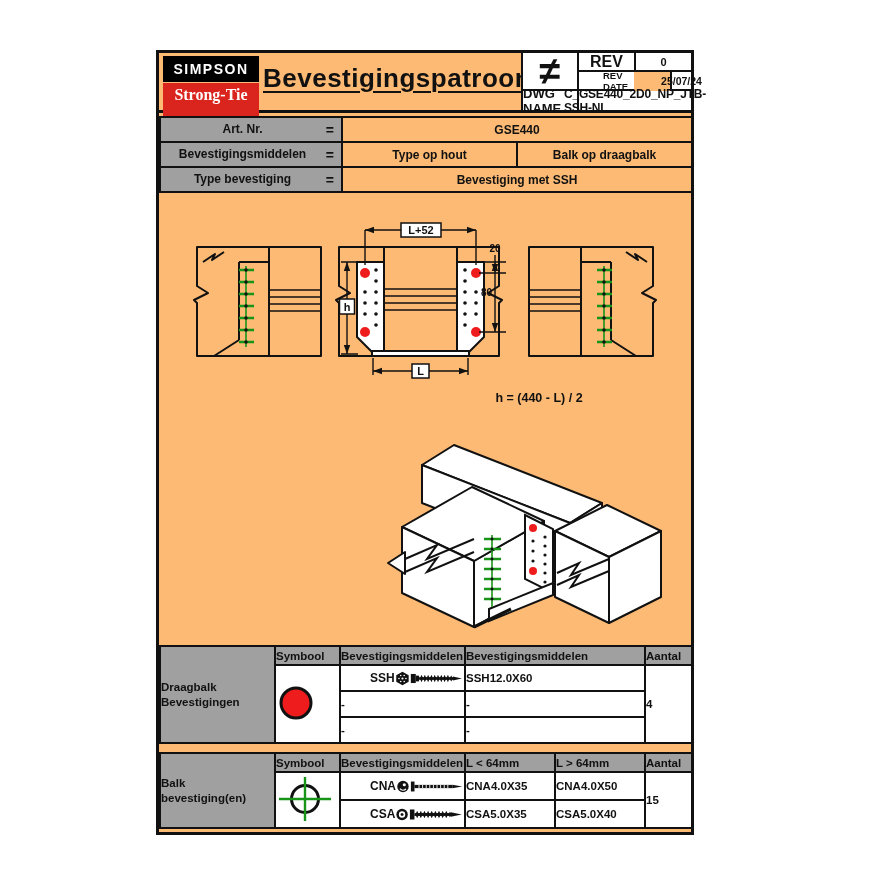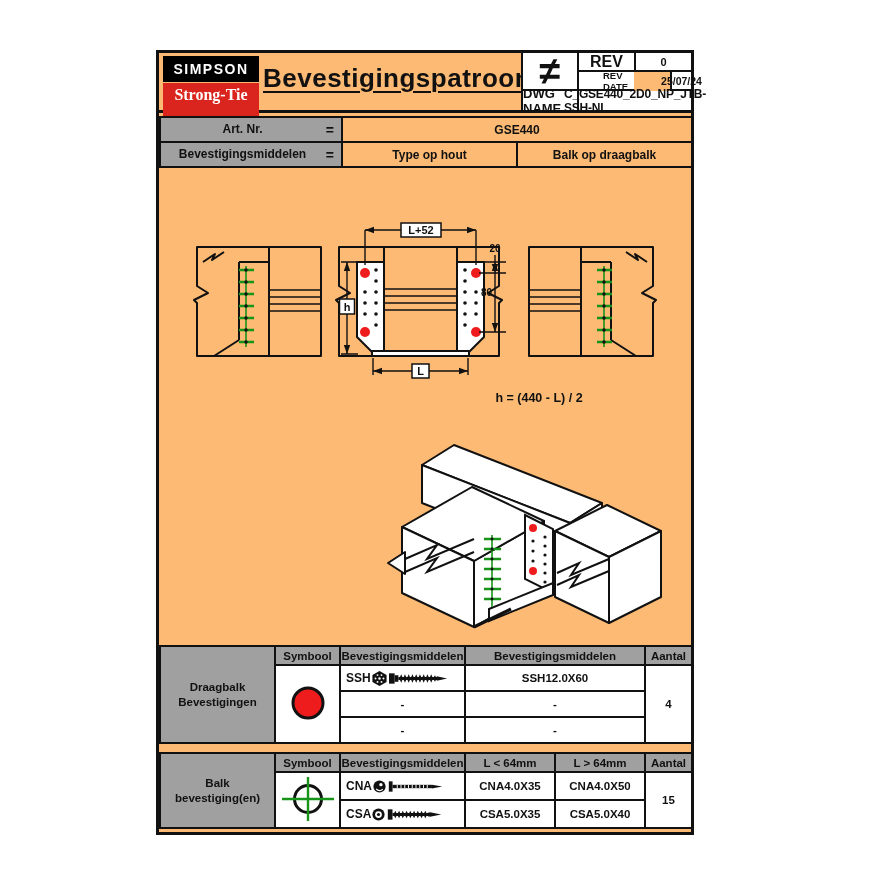--- a/index.html
+++ b/index.html
@@ -27,27 +27,27 @@
   
   .itable{position:absolute;left:0;top:63px;width:532px;border-collapse:collapse;table-layout:fixed;}
   .itable td{border:2.5px solid #111;height:23px;font-size:12px;font-weight:bold;text-align:center;padding:0;}
   .itable td.glbl{background:#a0a0a0;}
   .glbl .in{display:flex;padding:0 7px 0 4px;}
   .glbl .lab{flex:1;text-align:center;}
   .glbl .eq{width:14px;text-align:right;font-size:14px;}
 
   
   .btable{position:absolute;left:0;border-collapse:collapse;table-layout:fixed;width:532px;}
-  .btable td{border:2.5px solid #111;font-size:11.5px;font-weight:bold;text-align:center;padding:0;background:#fff;}
+  .btable td{border:2.5px solid #111;font-size:11.5px;font-weight:bold;padding:0;background:#fff;}
   .btable td.gray{background:#a0a0a0;}
   .btable td.side{background:#a0a0a0;white-space:pre-line;font-size:11.5px;line-height:1.3;}
   .btable tr.h td{height:17px;font-size:11.5px;}
   .t1 tr.b td{height:24px;}
   .t2 tr.b td{height:26px;}
-  .fastcell{display:flex;align-items:center;gap:0;padding-left:5px;}
+  .fastcell{display:flex;align-items:center;gap:0;padding-left:5px;margin-left:24px;}
   .fastcell .fname{font-size:12px;font-weight:bold;}
   .dashL{text-align:left;padding-left:8px;}
   .aant{font-size:13px;}
   svg text{font-family:"Liberation Sans",sans-serif;font-weight:bold;fill:#111;}
 </style>
 </head>
 <body>
 
 <div class="sheet">
 
@@ -86,20 +86,29 @@
     </tr>
     <tr>
       <td class="glbl">
             <div class="in">
               <span class="lab">Bevestigingsmiddelen</span>
               <span class="eq">=</span>
             </div>
           </td>
       <td>Type op hout</td>
       <td>Balk op draagbalk</td>
+    </tr>
+    <tr>
+      <td class="glbl">
+            <div class="in">
+              <span class="lab">Type bevestiging</span>
+              <span class="eq">=</span>
+            </div>
+          </td>
+      <td colspan="2">Bevestiging met SSH</td>
     </tr>
   </tbody>
     </table>
 
   <svg class="abs" style="left:0;top:150px;" width="532" height="205" viewBox="0 0 532 205">
     <g fill="none" stroke="#111" stroke-width="2" stroke-linejoin="round">
 
       <g>
         <path d="M38,44 H162 V153 H38 V100 L35,97 L49,90 L38,83 Z"></path>
         <path d="M110,44 V153"></path>

